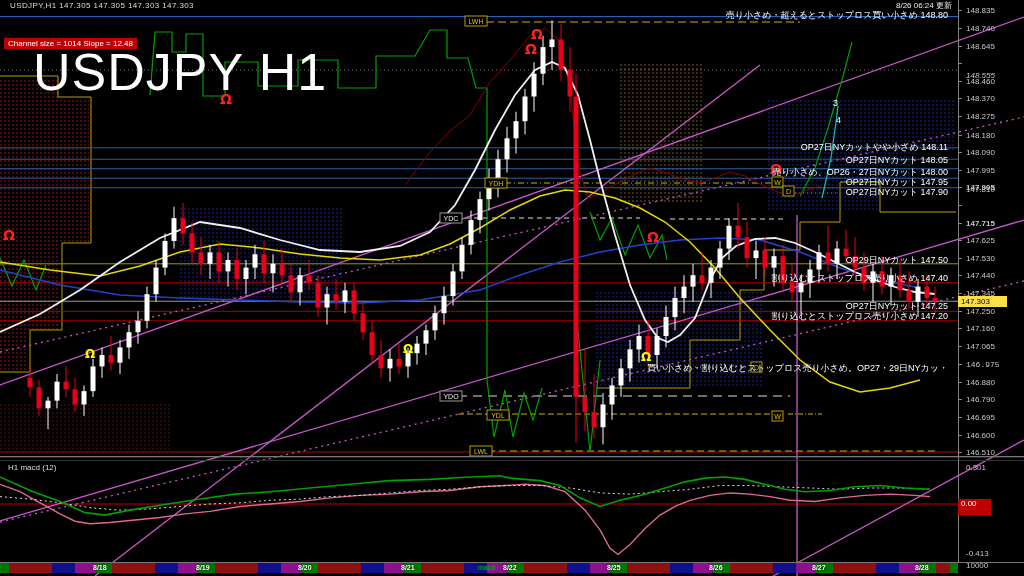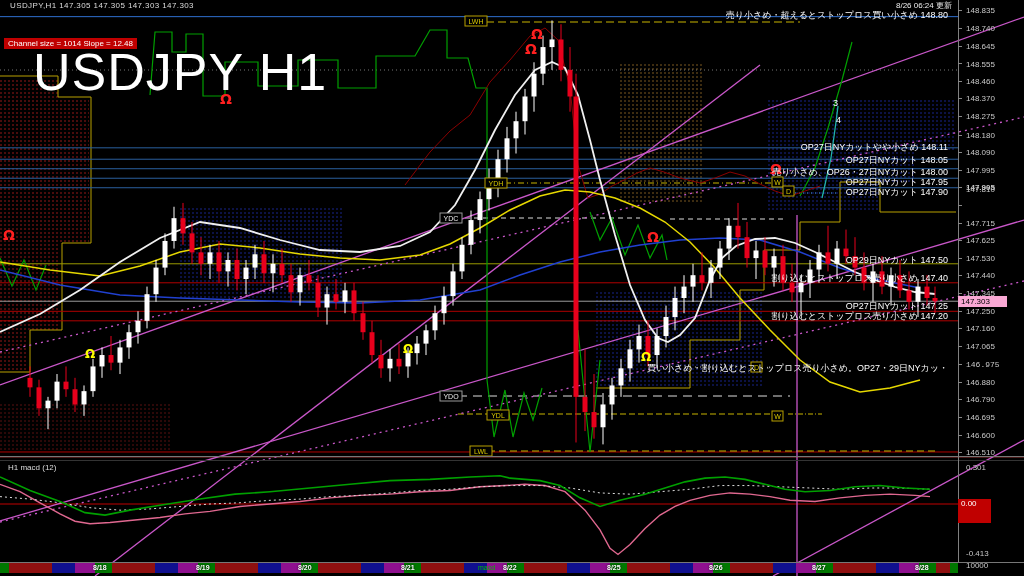--- a/index.html
+++ b/index.html
@@ -9,23 +9,23 @@
   #quote-line{position:absolute;left:10px;top:1px;font-size:8px;color:#ddd;letter-spacing:.4px;z-index:30}
   #channel-box{position:absolute;left:4px;top:38px;background:#c00000;color:#fff;font-size:8px;
                padding:1px 4px;z-index:30}
   #watermark{position:absolute;left:33px;top:42px;font-size:52px;color:#fff;letter-spacing:1px;z-index:5}
   #updated-text{position:absolute;right:72px;top:0;font-size:8px;color:#eee;z-index:30;white-space:nowrap}
   .ann{position:absolute;right:76px;font-size:9px;color:#fff;white-space:nowrap;z-index:25}
   #macd-label{position:absolute;left:8px;top:463px;font-size:8px;color:#ddd;z-index:30}
   #price-axis{position:absolute;left:958px;top:0;width:88px;height:562px;z-index:20}
   .pl{position:absolute;left:8px;font-size:8px;color:#c8c8c8;white-space:nowrap}
   .tick{position:absolute;left:0;width:4px;height:1px;background:#888}
-  #cur-tag{position:absolute;left:958px;top:296px;width:46px;height:11px;background:#f9a8d4;color:#000;
+  #cur-tag{position:absolute;left:958px;top:296px;width:46px;height:11px;background:#fde047;color:#000;
            font-size:8px;line-height:11px;padding-left:3px;z-index:26}
-  #macd-zero-tag{position:absolute;left:958px;top:499px;width:30px;height:24px;background:#c00000;color:#fff;
+  #macd-zero-tag{position:absolute;left:958px;top:499px;width:30px;height:16px;background:#c00000;color:#fff;
            font-size:8px;line-height:10px;padding-left:3px;z-index:26}
   .maxl{position:absolute;left:966px;font-size:8px;color:#c8c8c8;z-index:26;white-space:nowrap}
   #div-top{position:absolute;left:0;top:456px;width:1024px;height:1px;background:#777;z-index:15}
   #div-bot{position:absolute;left:0;top:460px;width:1024px;height:1px;background:#333;z-index:15}
   #vmargin{position:absolute;left:958px;top:0;width:1px;height:562px;background:#808080;z-index:15}
   #bar-sep{position:absolute;left:0;top:562px;width:1024px;height:1px;background:#777;z-index:15}
   #date-bar{position:absolute;left:0;top:563px;width:958px;height:10px;z-index:20;
     background:repeating-linear-gradient(90deg,#007800 0 17px,#8f1010 17px 60px,#10108f 60px 83px,#8f108f 83px 103px);
     background-position:-8px 0}
   .dt{position:absolute;top:564px;font-size:7px;font-weight:bold;color:#fff;z-index:22;
@@ -589,39 +589,39 @@
     <div class="ann" style="top: 362px;">買い小さめ・割り込むとストップロス売り小さめ。OP27・29日NYカッ・</div>
   </div>
 <div id="price-axis">
     <div class="tick" style="top: 10px;"></div>
     <div class="pl" style="top: 6px;">148.835</div>
     <div class="tick" style="top: 28.0595px;"></div>
     <div class="pl" style="top: 24.0595px;">148.740</div>
     <div class="tick" style="top: 46.119px;"></div>
     <div class="pl" style="top: 42.119px;">148.645</div>
     <div class="tick" style="top: 63.228px;"></div>
-    <div class="pl" style="top: 60px;">148.555</div>
+    <div class="pl" style="top: 71px; font-style: italic;">148.555</div>
     <div class="tick" style="top: 81.2875px;"></div>
     <div class="pl" style="top: 77.2875px;">148.460</div>
     <div class="tick" style="top: 98.3965px;"></div>
     <div class="pl" style="top: 94.3965px;">148.370</div>
     <div class="tick" style="top: 116.456px;"></div>
     <div class="pl" style="top: 112.456px;">148.275</div>
     <div class="tick" style="top: 134.516px;"></div>
     <div class="pl" style="top: 130.516px;">148.180</div>
     <div class="tick" style="top: 151.625px;"></div>
     <div class="pl" style="top: 147.625px;">148.090</div>
     <div class="tick" style="top: 169.684px;"></div>
     <div class="pl" style="top: 165.684px;">147.995</div>
     <div class="tick" style="top: 186.793px;"></div>
     <div class="pl" style="top: 182.793px; font-weight: bold;">147.905</div>
     <div class="tick" style="top: 204.852px;"></div>
     <div class="pl" style="top: 185px;">147.810</div>
     <div class="tick" style="top: 222.912px;"></div>
-    <div class="pl" style="top: 218.912px;">147.715</div>
+    <div class="pl" style="top: 218.912px; font-weight: bold;">147.715</div>
     <div class="tick" style="top: 240.021px;"></div>
     <div class="pl" style="top: 236.021px;">147.625</div>
     <div class="tick" style="top: 258.08px;"></div>
     <div class="pl" style="top: 254.081px;">147.530</div>
     <div class="tick" style="top: 275.19px;"></div>
     <div class="pl" style="top: 271.19px;">147.440</div>
     <div class="tick" style="top: 293.249px;"></div>
     <div class="pl" style="top: 289.249px;">147.345</div>
     <div class="tick" style="top: 311.308px;"></div>
     <div class="pl" style="top: 307.308px;">147.250</div>

